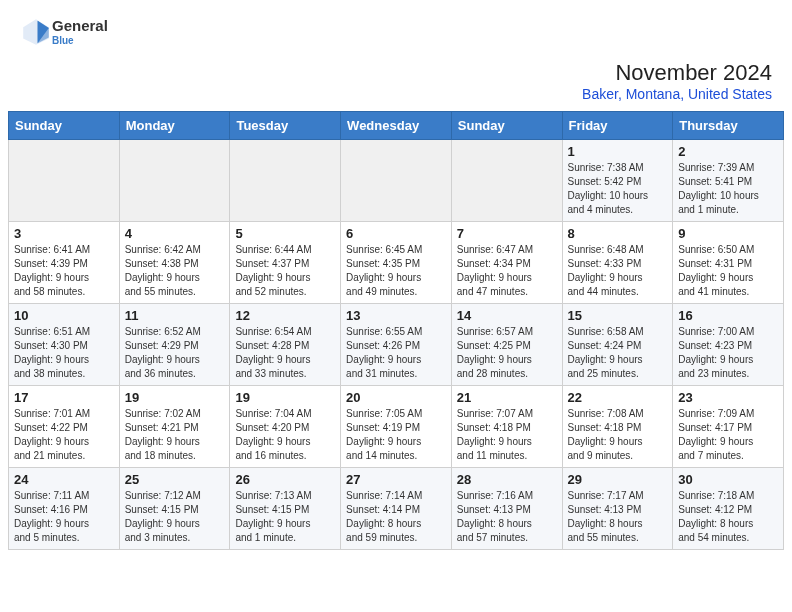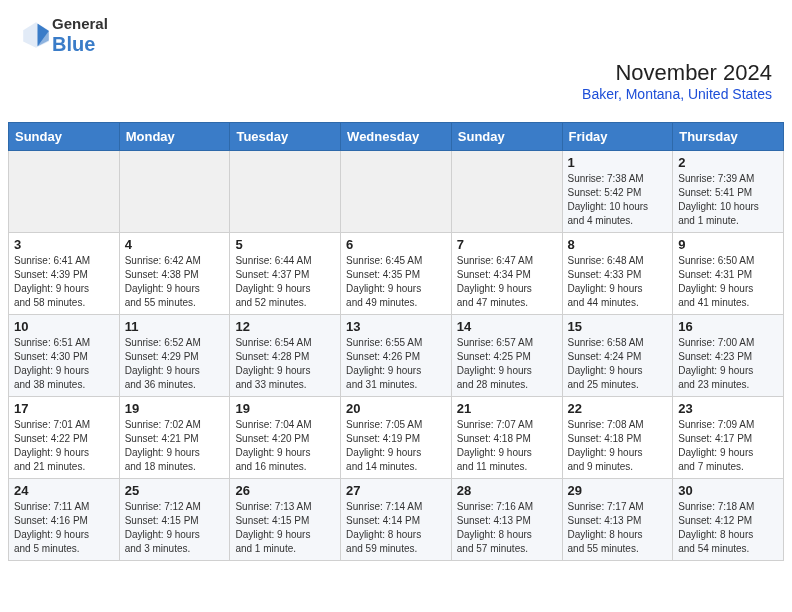--- a/index.html
+++ b/index.html
@@ -24,21 +24,21 @@
       display: flex;
       flex-direction: column;
       line-height: 1.1;
     }
     .logo-general {
       font-size: 15px;
       font-weight: bold;
       color: #333;
     }
     .logo-blue {
-      font-size: 20px;
+      font-size: 10px;
       font-weight: bold;
       color: #3a7cc8;
     }
     .logo-icon {
       width: 32px;
       height: 32px;
     }
     .title-block {
       text-align: right;
     }
@@ -47,21 +47,21 @@
       font-weight: normal;
       color: #222;
       margin-top: 44px;
     }
     .location {
       font-size: 14px;
       color: #1d4ed8;
     }
     .calendar-table {
       width: calc(100% - 16px);
-      margin: 12px 8px;
+      margin: 1px 8px;
       border-collapse: collapse;
     }
     .calendar-table thead tr th {
       background: #3a7cc8;
       color: #fff;
       font-size: 13px;
       font-weight: bold;
       padding: 6px 6px;
       text-align: left;
       border: 1px solid #2e69aa;

